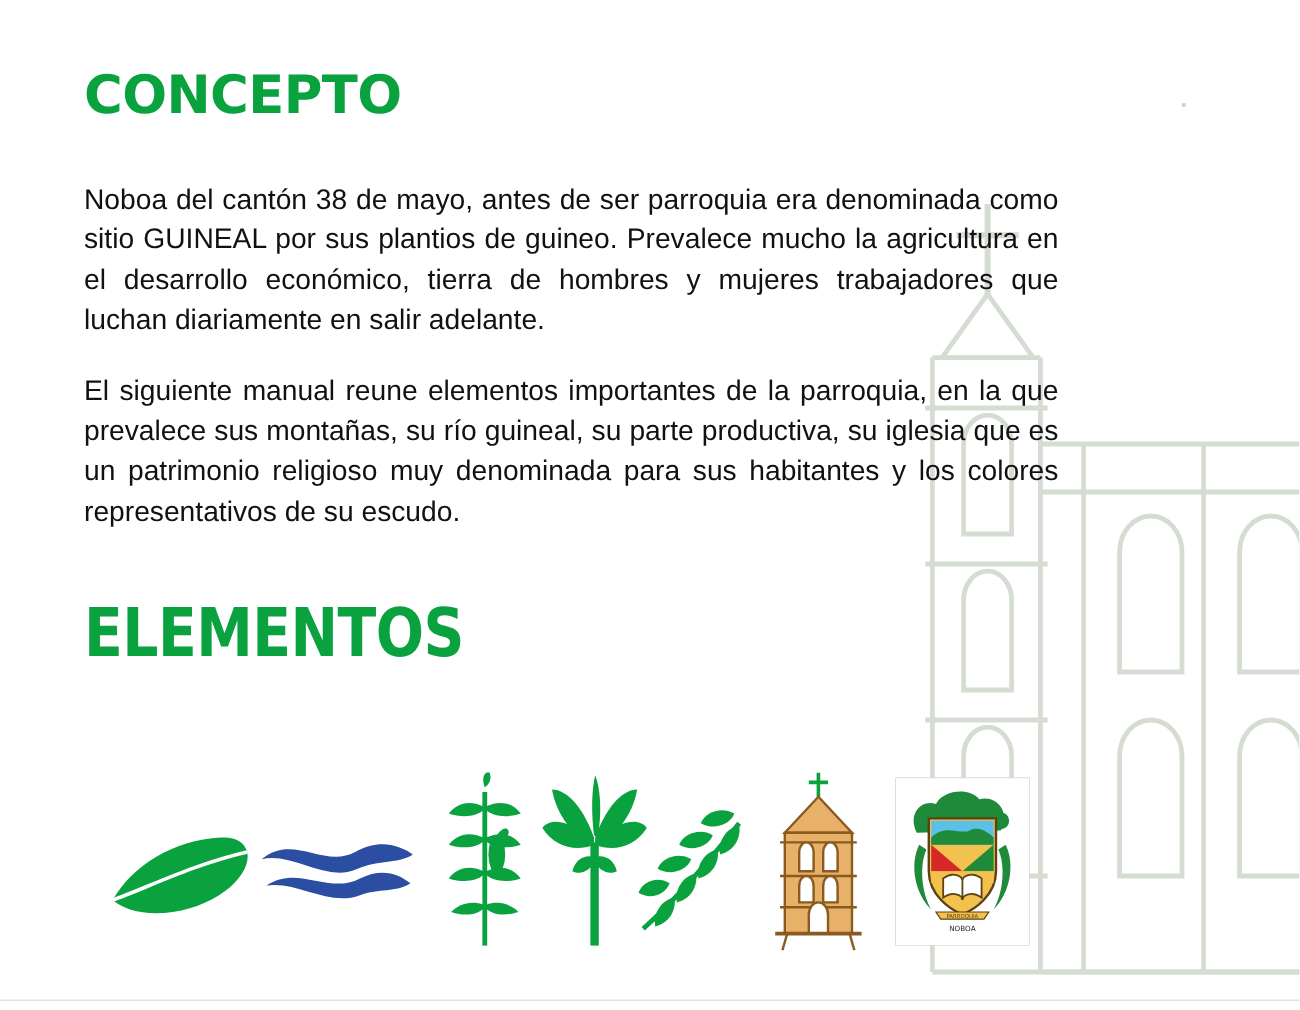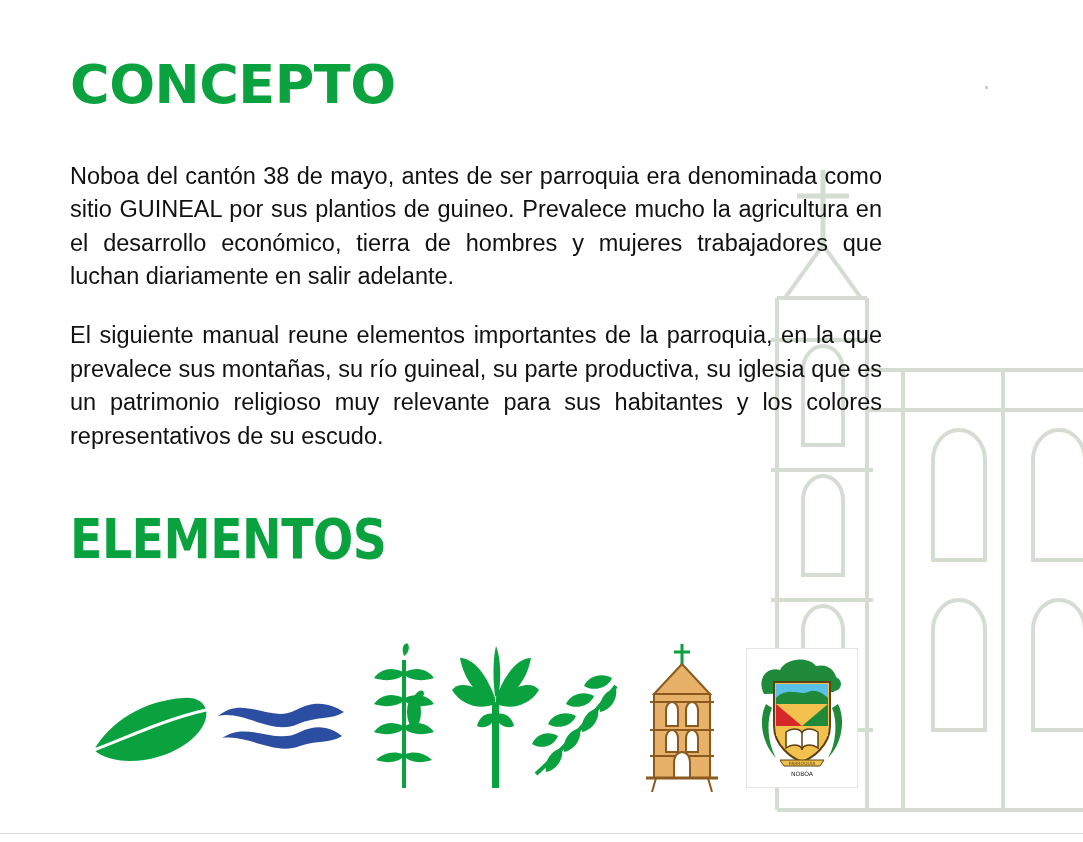--- a/index.html
+++ b/index.html
@@ -33,21 +33,21 @@
     top: 58px;
     width: 830px;
   }
   .heading {
     font-family: "DejaVu Sans", sans-serif;
     font-weight: bold;
     color: #0aa13f;
     letter-spacing: -0.5px;
   }
   #concepto-title {
-    font-size: 54px;
+    font-size: 44px;
     line-height: 1;
     margin: 0 0 48px 0;
   }
   .para {
     font-family: "Liberation Sans", sans-serif;
     font-size: 23.5px;
     line-height: 1.42;
     color: #111111;
     text-align: justify;
     text-justify: inter-word;
@@ -131,21 +131,21 @@
   </svg>
 
   <div class="tiny-dot"></div>
 
   <div id="content">
 
     <h1 class="heading" id="concepto-title">CONCEPTO</h1>
 
     <p class="para">Noboa del cantón 38 de mayo, antes de ser parroquia era denominada como sitio GUINEAL por sus plantios de guineo. Prevalece mucho la agricultura en el desarrollo económico, tierra de hombres y mujeres trabajadores que luchan diariamente en salir adelante.</p>
 
-    <p class="para">El siguiente manual reune elementos importantes de la parroquia, en la que prevalece sus montañas, su río guineal, su parte productiva, su iglesia que es un patrimonio religioso muy relevante para sus habitantes y  los colores representativos de su escudo.</p>
+    <p class="para">El siguiente manual reune elementos importantes de la parroquia, en la que prevalece sus montañas, su río guineal, su parte productiva, su iglesia que es un patrimonio religioso muy denominada para sus habitantes y  los colores representativos de su escudo.</p>
 
     <h1 class="heading" id="elementos-title">ELEMENTOS</h1>
   </div>
 
   <div id="elements-row">
 
     <svg class="element" id="leaf-icon" width="120" height="70" viewBox="0 0 120 70" xmlns="http://www.w3.org/2000/svg">
       <path d="M2 54 C18 26 52 4 92 2 C104 1 112 6 114 14 C118 32 92 58 52 64 C30 67 12 63 2 54 Z" fill="#0aa13f"></path>
       <path d="M2 54 C30 44 70 24 114 14" fill="none" stroke="#ffffff" stroke-width="3"></path>
     </svg>

